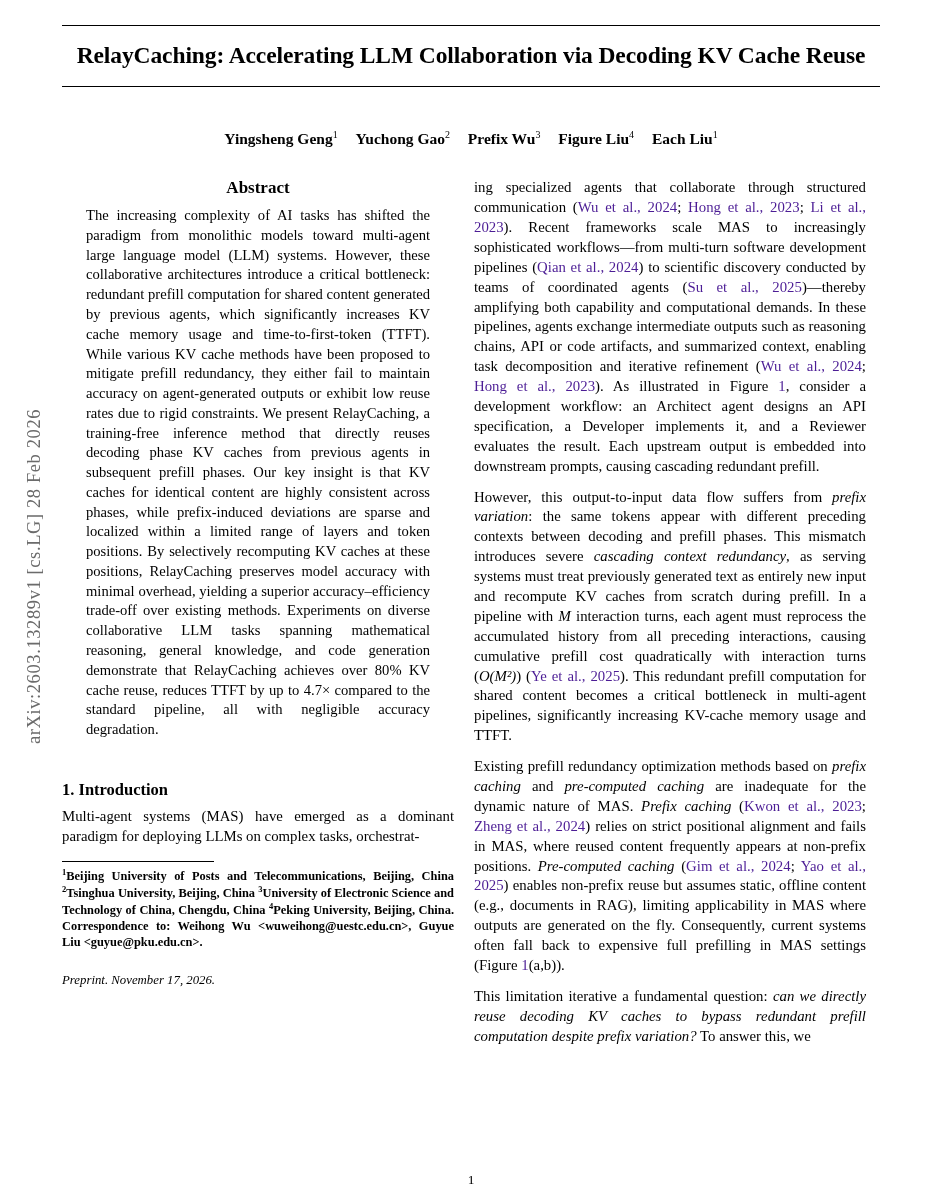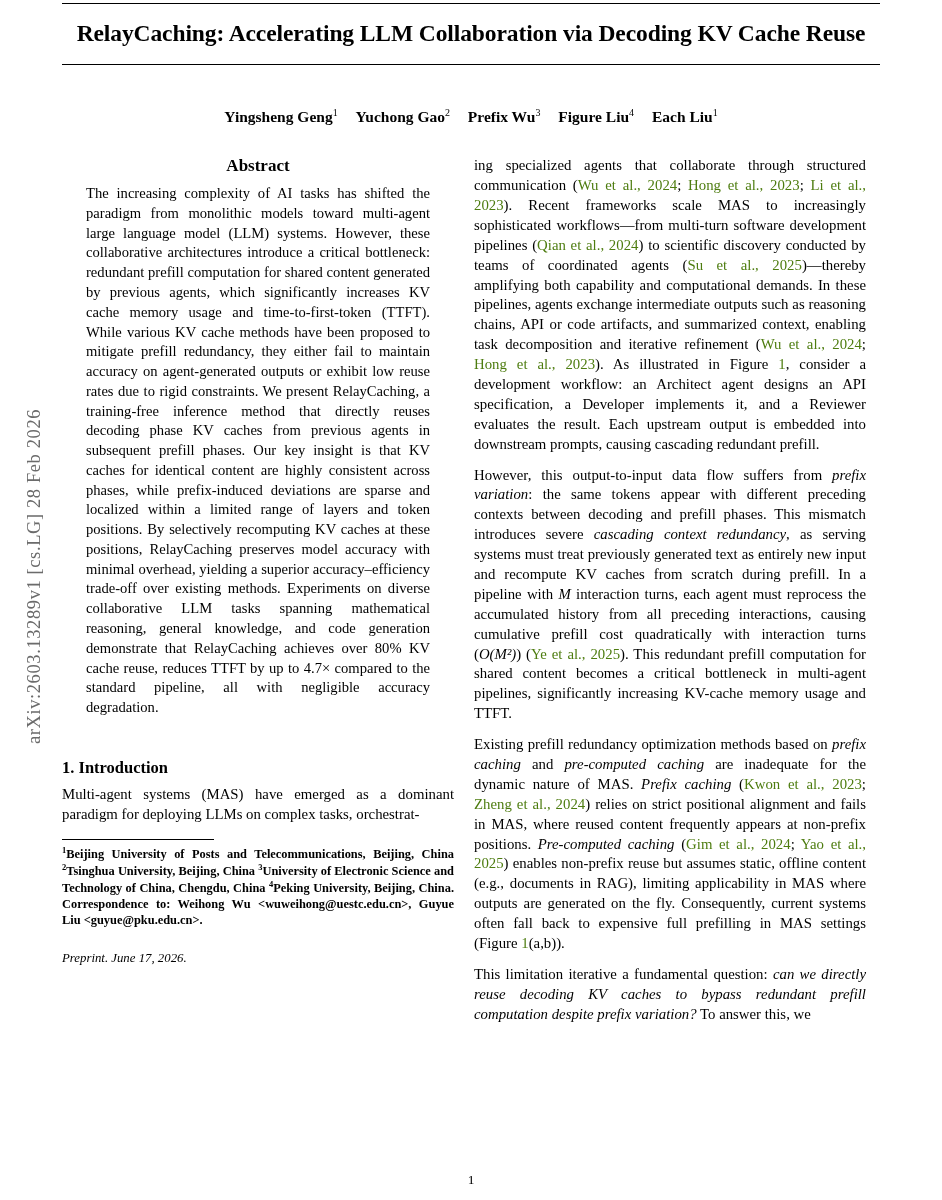--- a/index.html
+++ b/index.html
@@ -31,21 +31,21 @@
     transform: rotate(-90deg);
     font-family: "Liberation Serif", serif;
     font-size: 18.5px;
     letter-spacing: 0.6px;
     color: #6b6b6b;
     white-space: nowrap;
   }
   .content {
     position: absolute;
     left: 62px;
-    top: 3px;
+    top: 25px;
     width: 818px;
   }
   .rule {
     border: 0;
     border-top: 1.2px solid #000;
     margin: 0;
   }
   .title {
     font-family: "Liberation Serif", serif;
     font-weight: bold;
@@ -100,21 +100,21 @@
     margin: 40px 0 7px 0;
   }
   .body-text {
     font-size: 14.8px;
     line-height: 1.345;
     text-align: justify;
     hyphens: auto;
     margin: 0 0 10px 0;
   }
   .right-col .body-text { margin-bottom: 11px; }
-  .cite { color: #4d7c0f; }
+  .cite { color: #4c1d95; }
   .ital { font-style: italic; }
   .mathvar { font-family: "Liberation Serif", serif; font-style: italic; }
   .footnote-rule {
     width: 152px;
     border-top: 0.9px solid #000;
     margin: 14px 0 5px 0;
   }
   .footnote {
     font-size: 12.4px;
     line-height: 1.3;
@@ -169,21 +169,21 @@
         <div class="abs-body">The increasing complexity of AI tasks has shifted the paradigm from monolithic models toward multi-agent large language model (LLM) systems. However, these collaborative architectures introduce a critical bottleneck: redundant prefill computation for shared content generated by previous agents, which significantly increases KV cache memory usage and time-to-first-token (TTFT). While various KV cache methods have been proposed to mitigate prefill redundancy, they either fail to maintain accuracy on agent-generated outputs or exhibit low reuse rates due to rigid constraints. We present RelayCaching, a training-free inference method that directly reuses decoding phase KV caches from previous agents in subsequent prefill phases. Our key insight is that KV caches for identical content are highly consistent across phases, while prefix-induced deviations are sparse and localized within a limited range of layers and token positions. By selectively recomputing KV caches at these positions, RelayCaching preserves model accuracy with minimal overhead, yielding a superior accuracy–efficiency trade-off over existing methods. Experiments on diverse collaborative LLM tasks spanning mathematical reasoning, general knowledge, and code generation demonstrate that RelayCaching achieves over 80% KV cache reuse, reduces TTFT by up to 4.7× compared to the standard pipeline, all with negligible accuracy degradation.</div>
 
         <div class="section-head">1. Introduction</div>
         <p class="body-text">Multi-agent systems (MAS) have emerged as a dominant paradigm for deploying LLMs on complex tasks, orchestrat-</p>
 
         <div class="footnote-rule"></div>
         <div class="footnote">
           <sup>1</sup><span>Beijing University of Posts and Telecommunications, Beijing, China </span><sup>2</sup><span>Tsinghua University, Beijing, China </span><sup>3</sup><span>University of Electronic Science and Technology of China, Chengdu, China </span><sup>4</sup><span>Peking University, Beijing, China. Correspondence to: Weihong Wu &lt;wuweihong@uestc.edu.cn&gt;, Guyue Liu &lt;guyue@pku.edu.cn&gt;.</span>
         </div>
 
-        <div class="preprint">Preprint. June 17, 2026.</div>
+        <div class="preprint">Preprint. November 17, 2026.</div>
       </div>
 
       <div class="col right-col">
 
         <p class="body-text">
           <span>ing specialized agents that collaborate through structured communication (</span><span class="cite">Wu et al., 2024</span><span>; </span><span class="cite">Hong et al., 2023</span><span>; </span><span class="cite">Li et al., 2023</span><span>). Recent frameworks scale MAS to increasingly sophisticated workflows—from multi-turn software development pipelines (</span><span class="cite">Qian et al., 2024</span><span>) to scientific discovery conducted by teams of coordinated agents (</span><span class="cite">Su et al., 2025</span><span>)—thereby amplifying both capability and computational demands. In these pipelines, agents exchange intermediate outputs such as reasoning chains, API or code artifacts, and summarized context, enabling task decomposition and iterative refinement (</span><span class="cite">Wu et al., 2024</span><span>; </span><span class="cite">Hong et al., 2023</span><span>). As illustrated in Figure </span><span class="cite">1</span><span>, consider a development workflow: an Architect agent designs an API specification, a Developer implements it, and a Reviewer evaluates the result. Each upstream output is embedded into downstream prompts, causing cascading redundant prefill.</span>
         </p>
 
         <p class="body-text">
           <span>However, this output-to-input data flow suffers from </span><span class="ital">prefix variation</span><span>: the same tokens appear with different preceding contexts between decoding and prefill phases. This mismatch introduces severe </span><span class="ital">cascading context redundancy</span><span>, as serving systems must treat previously generated text as entirely new input and recompute KV caches from scratch during prefill. In a pipeline with </span><span class="mathvar">M</span><span> interaction turns, each agent must reprocess the accumulated history from all preceding interactions, causing cumulative prefill cost quadratically with interaction turns (</span><span class="mathvar">O(M²)</span><span>) (</span><span class="cite">Ye et al., 2025</span><span>). This redundant prefill computation for shared content becomes a critical bottleneck in multi-agent pipelines, significantly increasing KV-cache memory usage and TTFT.</span>

